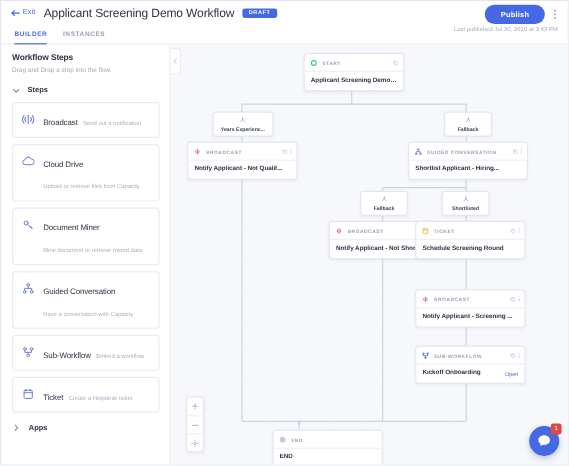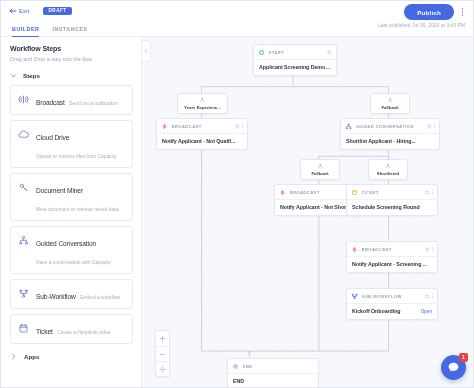--- a/index.html
+++ b/index.html
@@ -232,20 +232,21 @@
 
   <div class="header">
     <div class="hdr-row">
       <span class="back-arrow">
         <svg viewBox="0 0 16 16" fill="none" stroke="currentColor" stroke-width="2" stroke-linecap="round" stroke-linejoin="round">
           <path d="M14 8H2"></path>
             <path d="M6 4L2 8l4 4"></path>
         </svg>
       </span>
       <span class="exit-label">Exit</span>
+      <span class="wf-title">Applicant Screening Demo Workflow</span>
       <span class="draft-badge">DRAFT</span>
     </div>
 
     <div class="hdr-right">
       <button class="publish-btn">Publish</button>
       <span class="kebab">
           <i></i>
           <i></i>
           <i></i>
         </span>

